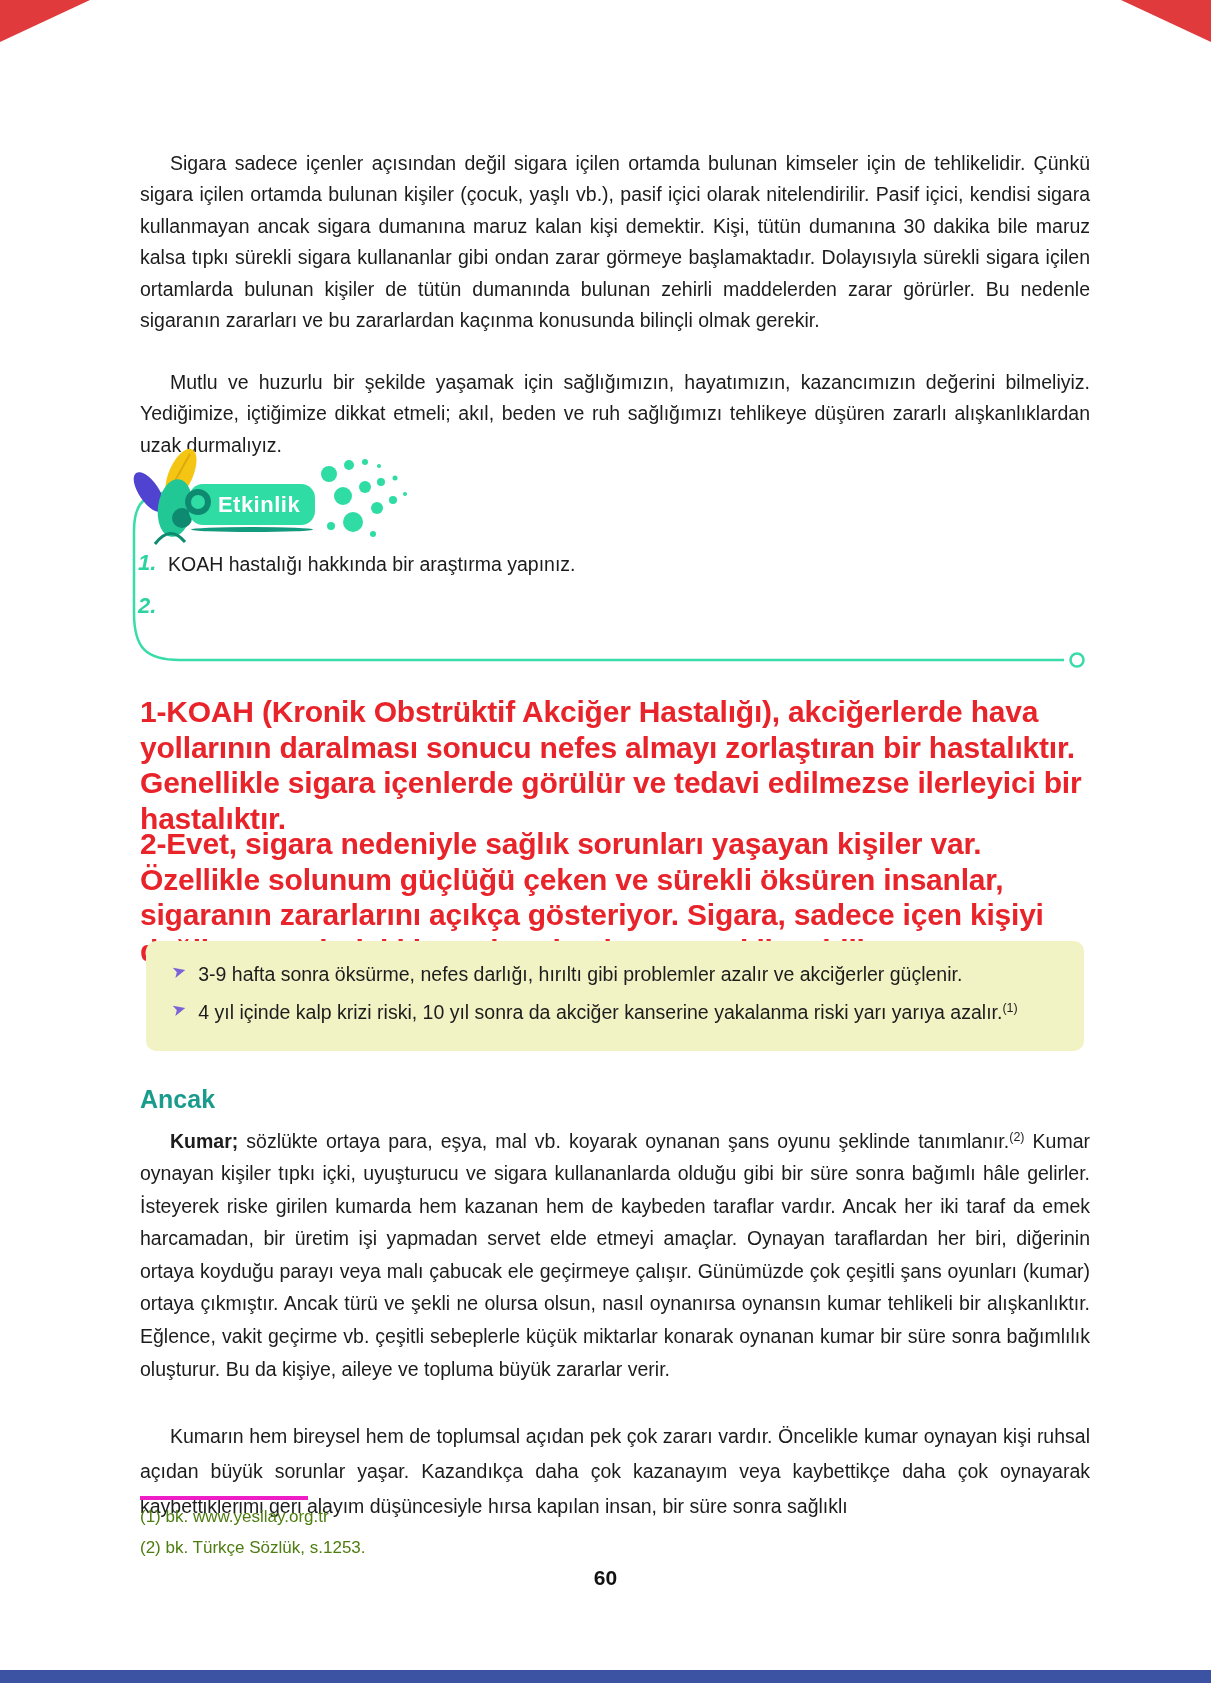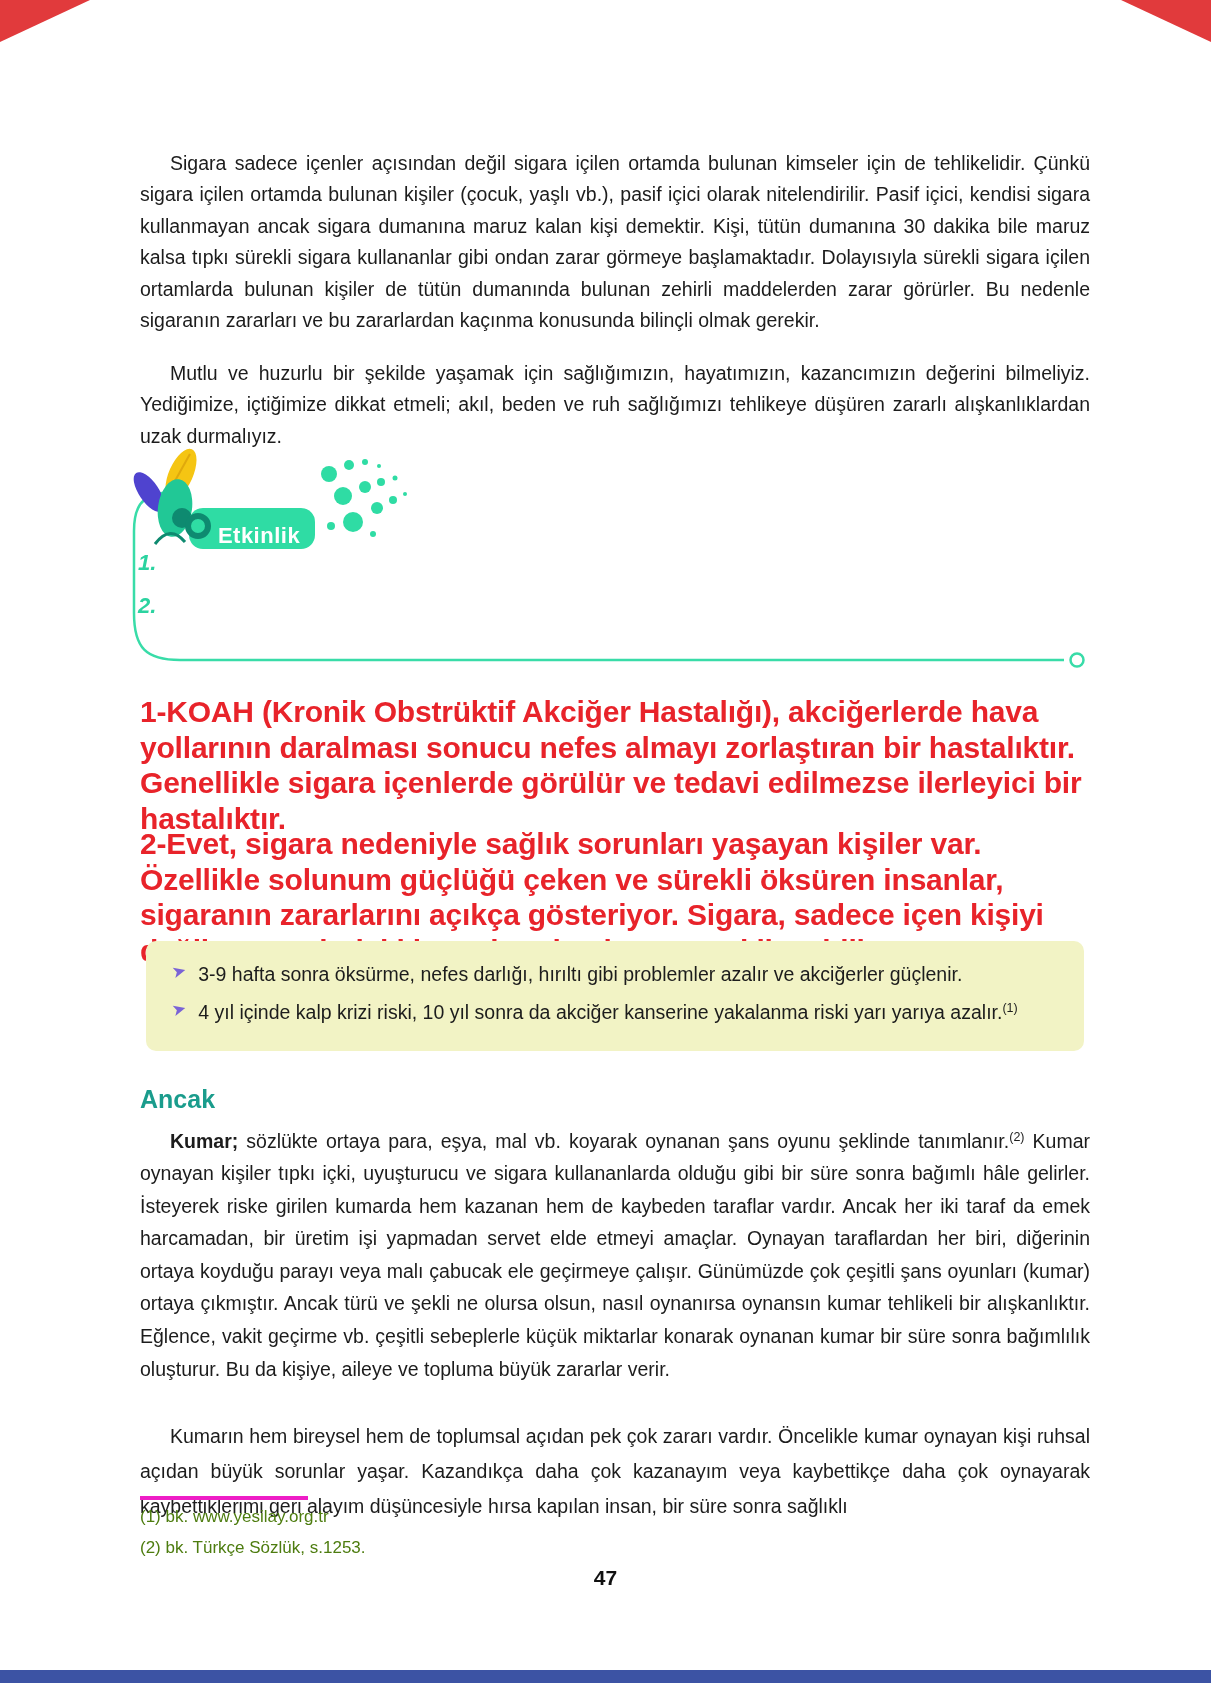--- a/index.html
+++ b/index.html
@@ -11,27 +11,27 @@
   .corner-left{position:absolute;top:0;left:0;width:90px;height:42px;background:#e13a3c;
     clip-path:polygon(0 0,100% 0,0 100%);}
   .corner-right{position:absolute;top:0;right:0;width:90px;height:42px;background:#e13a3c;
     clip-path:polygon(0 0,100% 0,100% 100%);}
   .bottom-bar{position:absolute;left:0;bottom:0;width:100%;height:13px;background:#3c53a4;}
 
   
   .body-par{position:absolute;left:140px;width:950px;text-align:justify;
     font-size:19.5px;line-height:31.6px;text-indent:30px;color:#1c1c1c;}
   #p1{top:128px;}
-  #p2{top:338px;}
+  #p2{top:347px;}
 
   
   .badge-wrap{position:absolute;left:125px;top:446px;width:310px;height:104px;}
   .leaves-svg{position:absolute;left:0;top:0;width:98px;height:104px;}
   .banner{position:absolute;left:64px;top:38px;width:126px;height:41px;background:#2fdca4;
-    border-radius:14px;display:flex;align-items:flex-end;justify-content:center;z-index:2;margin-top:24px;}
+    border-radius:14px;display:flex;align-items:center;justify-content:center;z-index:2;}
   .banner .swirl{position:absolute;left:-4px;top:5px;width:26px;height:26px;border-radius:50%;
     border:6px solid #0e8a70;background:#2fdca4;box-sizing:border-box;}
   .banner-label{color:#ffffff;font-weight:bold;font-size:22px;letter-spacing:.5px;padding-left:14px;}
   .dots-svg{position:absolute;left:188px;top:8px;width:118px;height:90px;}
   .swoosh{position:absolute;left:66px;top:81px;width:122px;height:5px;background:#129a7e;
     border-radius:50%;}
 
   
   .activity-border{position:absolute;left:118px;top:455px;width:980px;height:215px;}
 
@@ -119,20 +119,21 @@
           <circle cx="92" cy="40" r="2"></circle>
         <circle cx="18" cy="72" r="4"></circle>
           <circle cx="60" cy="80" r="3"></circle>
       </g>
     </svg>
     <div class="swoosh"></div>
   </div>
 
   <div class="activity-item" id="item1">
     <span class="num">1.</span>
+    <span>KOAH hastalığı hakkında bir araştırma yapınız.</span>
   </div>
   <div class="activity-item" id="item2">
     <span class="num">2.</span>
   </div>
 
   <p class="red-par" id="answer1">1-KOAH (Kronik Obstrüktif Akciğer Hastalığı), akciğerlerde hava yollarının daralması sonucu nefes almayı zorlaştıran bir hastalıktır. Genellikle sigara içenlerde görülür ve tedavi edilmezse ilerleyici bir hastalıktır.</p>
   <p class="red-par" id="answer2">2-Evet, sigara nedeniyle sağlık sorunları yaşayan kişiler var. Özellikle solunum güçlüğü çeken ve sürekli öksüren insanlar, sigaranın zararlarını açıkça gösteriyor. Sigara, sadece içen kişiyi değil, çevresindeki insanları da olumsuz etkileyebilir.</p>
 
   <div class="yellow-box">
     <div class="benefit-row">
@@ -154,16 +155,16 @@
   <p class="body-par" id="kp1">
     <span class="lead-bold">Kumar;</span><span> sözlükte ortaya para, eşya, mal vb. koyarak oynanan şans oyunu şeklinde tanımlanır.</span><span class="sup">(2)</span><span> Kumar oynayan kişiler tıpkı içki, uyuşturucu ve sigara kullananlarda olduğu gibi bir süre sonra bağımlı hâle gelirler. İsteyerek riske girilen kumarda hem kazanan hem de kaybeden taraflar vardır. Ancak her iki taraf da emek harcamadan, bir üretim işi yapmadan servet elde etmeyi amaçlar. Oynayan taraflardan her biri, diğerinin ortaya koyduğu parayı veya malı çabucak ele geçirmeye çalışır. Günümüzde çok çeşitli şans oyunları (kumar) ortaya çıkmıştır. Ancak türü ve şekli ne olursa olsun, nasıl oynanırsa oynansın kumar tehlikeli bir alışkanlıktır. Eğlence, vakit geçirme vb. çeşitli sebeplerle küçük miktarlar konarak oynanan kumar bir süre sonra bağımlılık oluşturur. Bu da kişiye, aileye ve topluma büyük zararlar verir.</span>
   </p>
 
   <p class="body-par" id="kp2">Kumarın hem bireysel hem de toplumsal açıdan pek çok zararı vardır. Öncelikle kumar oynayan kişi ruhsal açıdan büyük sorunlar yaşar. Kazandıkça daha çok kazanayım veya kaybettikçe daha çok oynayarak kaybettiklerimi geri alayım düşüncesiyle hırsa kapılan insan, bir süre sonra sağlıklı</p>
 
   <div class="fn-rule"></div>
   <div class="footnote" id="fn1">(1) bk. www.yesilay.org.tr</div>
   <div class="footnote" id="fn2">(2) bk. Türkçe Sözlük, s.1253.</div>
 
-  <div class="page-number">47</div>
+  <div class="page-number">60</div>
 
   <div class="bottom-bar"></div>
 </div>
 
 </body></html>

